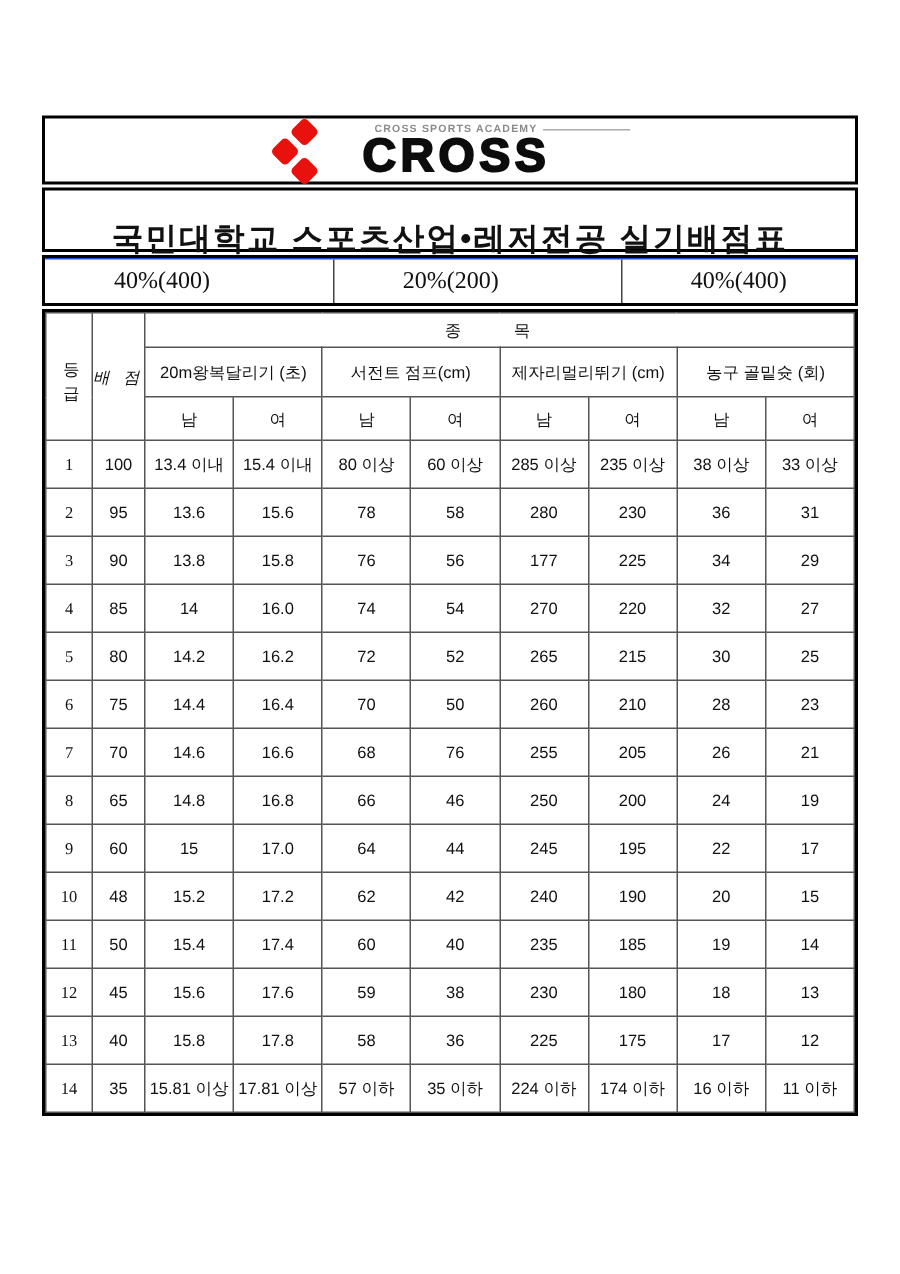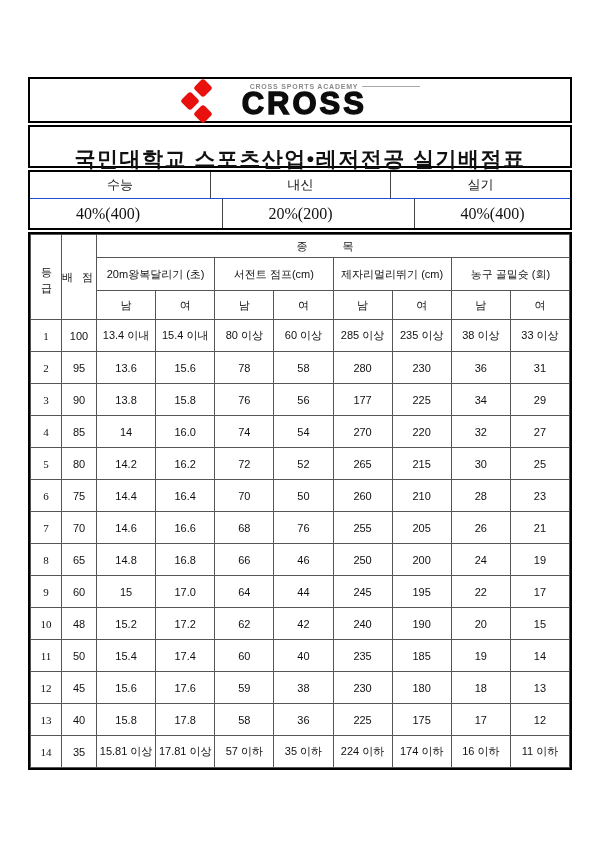--- a/index.html
+++ b/index.html
@@ -47,21 +47,21 @@
     border: 1px solid #555;
     text-align: center; vertical-align: middle;
     font-weight: normal; padding: 0; overflow: hidden; white-space: nowrap;
   }
   .r-events th { height: 22px; font-size: 11px; }
   .events-label { letter-spacing: 16px; text-indent: 16px; margin-top: 22px; }
   .r-groups th { height: 32px; font-size: 11px; }
   .r-gender th { height: 28px; font-size: 11px; }
   .grade-h { font-size: 12px; }
   .vert { writing-mode: vertical-rl; text-orientation: upright; letter-spacing: 5px; display: inline-block; line-height: 1; }
-  .points-h { font-size: 12px; letter-spacing: 3px; }
+  .points-h { font-size: 12px; letter-spacing: 3px; font-style: italic; }
   table.main tbody td { height: 31px; font-size: 11px; }
   td.c-grade  { font-family: "Liberation Serif", serif; font-size: 13px; }
   td.c-points { font-family: Liberation Sans, sans-serif; font-size: 14px; }
 </style>
 </head>
 <body>
 
 <div class="doc">
 
   <div class="sec sec-logo">
@@ -79,25 +79,20 @@
         <div class="brand">CROSS</div>
       </div>
     </div>
   </div>
 
   <div class="sec sec-title">
     <div class="title">국민대학교 스포츠산업•레저전공 실기배점표</div>
   </div>
 
   <div class="sec">
-    <div class="sum-row sum-head">
-      <div class="sum-cell">수능</div>
-      <div class="sum-cell">내신</div>
-      <div class="sum-cell">실기</div>
-    </div>
     <div class="sum-row sum-vals">
       <div class="sum-cell">40%(400)</div>
       <div class="sum-cell">20%(200)</div>
       <div class="sum-cell">40%(400)</div>
     </div>
   </div>
 
   <div class="sec">
     <table class="main">
       <colgroup>

